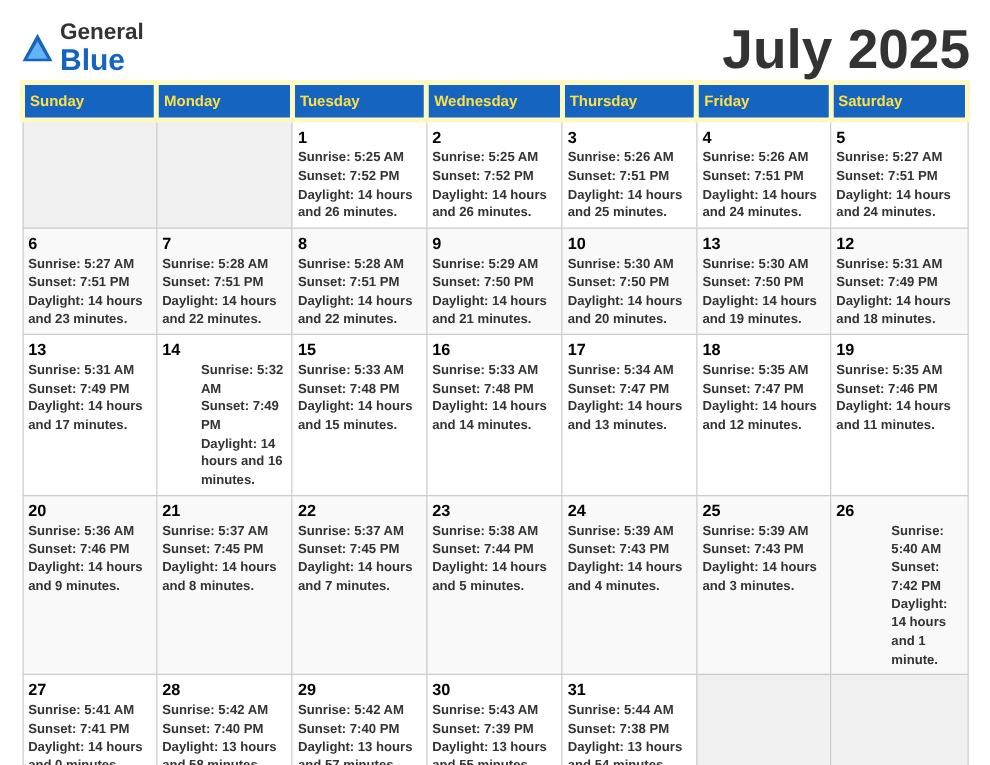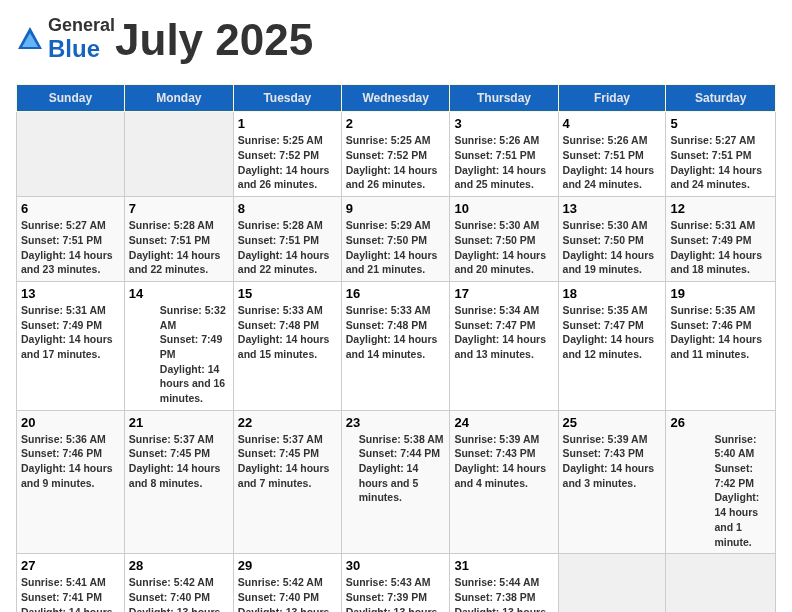--- a/index.html
+++ b/index.html
@@ -5,23 +5,23 @@
     * { margin: 0; padding: 0; box-sizing: border-box; }
     body {
       font-family: Arial, sans-serif;
       background: #fff;
       width: 792px;
       min-height: 612px;
       padding: 16px;
     }
     .header {
       display: flex;
-      justify-content: flex-start;
+      justify-content: space-between;
       align-items: flex-start;
-      margin-bottom: 20px;
+      margin-bottom: 0;
     }
     .logo {
       display: flex;
       align-items: center;
       gap: 4px;
     }
     .logo-text {
       display: flex;
       flex-direction: column;
       line-height: 1.1;
@@ -55,26 +55,26 @@
     }
     table {
       width: 100%;
       border-collapse: collapse;
       font-size: 11px;
     }
     thead tr {
       background-color: #1565c0;
     }
     thead th {
-      color: #e5e5e5;
+      color: #fde047;
       font-weight: bold;
       padding: 6px 4px;
-      text-align: center;
+      text-align: left;
       font-size: 12px;
-      border: 1px solid #fef9c3;
+      border: 4px solid #fef9c3;
     }
     tbody tr {
       vertical-align: top;
     }
     tbody td {
       border: 1px solid #ccc;
       padding: 4px;
       min-height: 80px;
       width: 110px;
     }
@@ -268,21 +268,21 @@
 Daylight: 14 hours and 8 minutes.</div>
         </td>
         <td>
           <span class="day-number">22</span>
           <div class="day-info" style="white-space: pre-line;">Sunrise: 5:37 AM
 Sunset: 7:45 PM
 Daylight: 14 hours and 7 minutes.</div>
         </td>
         <td>
           <span class="day-number">23</span>
-          <div class="day-info" style="white-space: pre-line; margin-left: 13px;">Sunrise: 5:38 AM
+          <div class="day-info" style="white-space: pre-line;">Sunrise: 5:38 AM
 Sunset: 7:44 PM
 Daylight: 14 hours and 5 minutes.</div>
         </td>
         <td>
           <span class="day-number">24</span>
           <div class="day-info" style="white-space: pre-line;">Sunrise: 5:39 AM
 Sunset: 7:43 PM
 Daylight: 14 hours and 4 minutes.</div>
         </td>
         <td>

